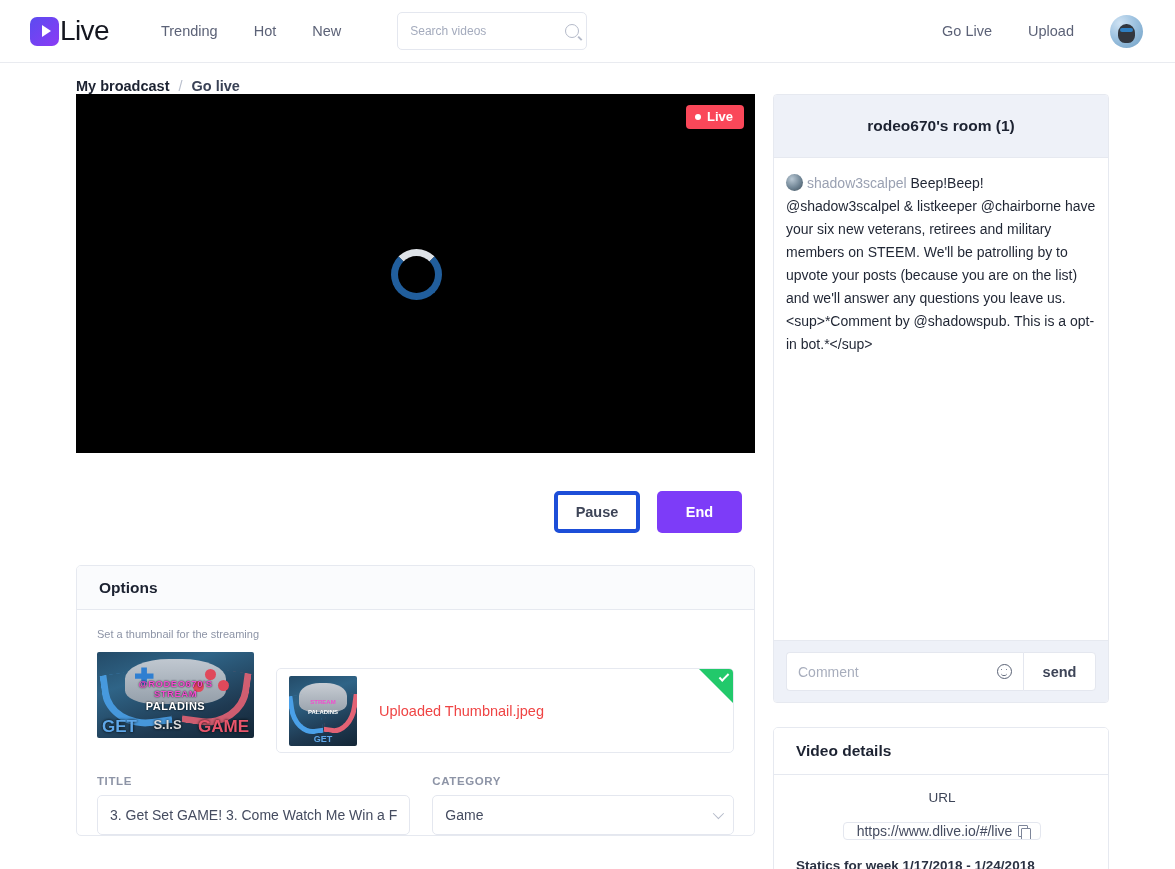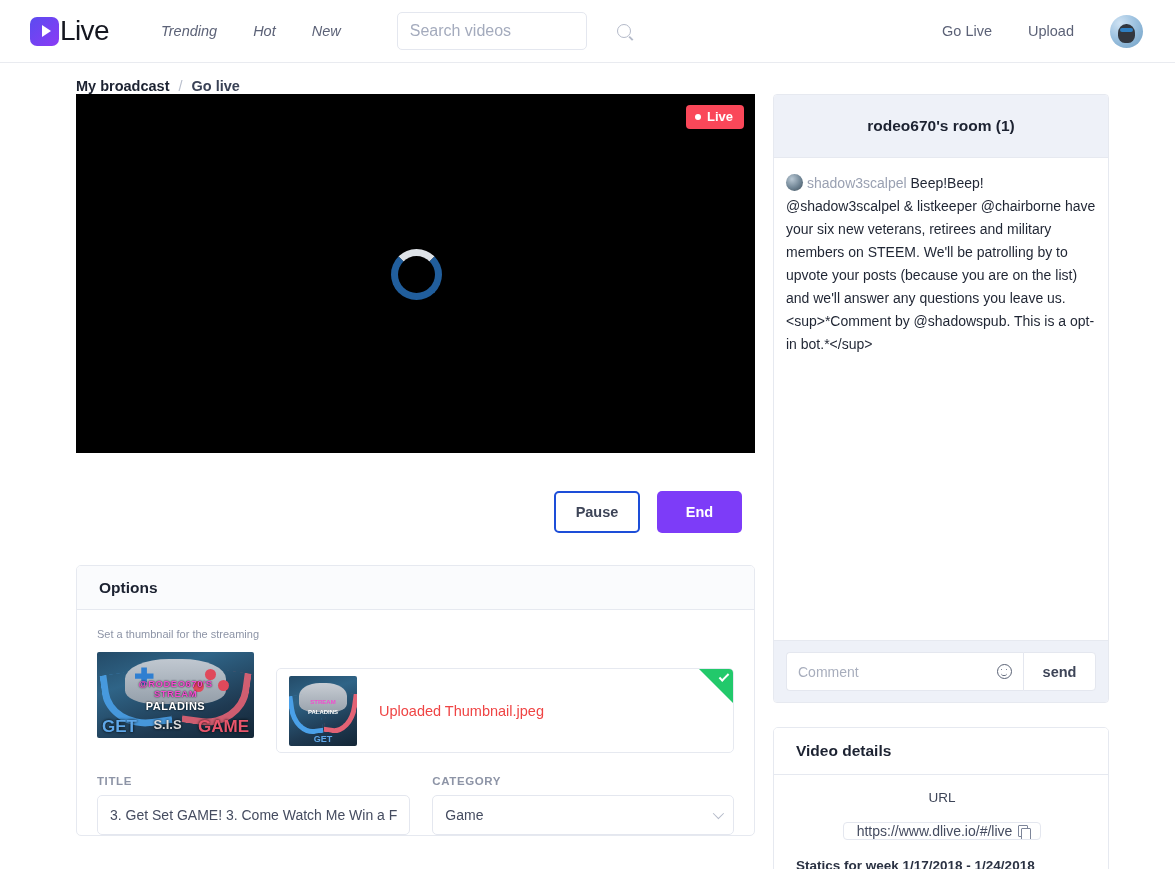--- a/index.html
+++ b/index.html
@@ -32,35 +32,35 @@
     width: 0; height: 0;
     border-left: 9px solid #fff;
     border-top: 6px solid transparent;
     border-bottom: 6px solid transparent;
     margin-left: 4px;
   }
   .logo-text {
     font-size: 28px; letter-spacing: -0.6px;
     color: #14161f; font-weight: 400;
   }
-  .nav { display: flex; align-items: flex-end; gap: 36px; font-style: italic; }
+  .nav { display: flex; align-items: flex-end; gap: 36px; }
   .nav a {
     font-size: 14.5px; color: #5c6277; text-decoration: none;
     font-weight: 400;
   }
   .search-wrap { margin-left: 56px; position: relative; }
   .search-box {
     width: 190px; height: 38px;
     border: 1px solid #e4e7ef; border-radius: 5px;
     display: flex; align-items: center;
     padding: 0 12px; background: #fff;
   }
   .search-box input {
     border: none; outline: none; flex: 1;
-    font-size: 16px; color: #5c6277;
+    font-size: 12px; color: #5c6277;
     font-family: "Liberation Sans", sans-serif;
     background: transparent;
   }
   .search-box input::placeholder { color: #a4abbd; }
   .icon-search {
     width: 14px; height: 14px; border: 1.6px solid #b4bac9;
     border-radius: 50%; position: relative; flex: none;
   }
   .icon-search::after {
     content: ""; position: absolute;
@@ -125,21 +125,21 @@
     display: flex; justify-content: flex-end; gap: 17px;
     padding: 38px 13px 0 0;
   }
   .btn {
     font-size: 14.5px; font-weight: 600;
     border-radius: 5px; cursor: pointer;
     font-family: "Liberation Sans", sans-serif;
   }
   .btn-pause {
     width: 86px; height: 42px;
-    background: #fff; border: 2px solid #1d4ed8; color: #3d4457;
+    background: #fff; border: 4px solid #1d4ed8; color: #3d4457;
   }
   .btn-end {
     width: 85px; height: 42px;
     background: #7d3cf8; border: none; color: #fff;
   }
 
   
   .card {
     border: 1px solid #e6e9f0; border-radius: 5px;
     background: #fff; overflow: hidden;

